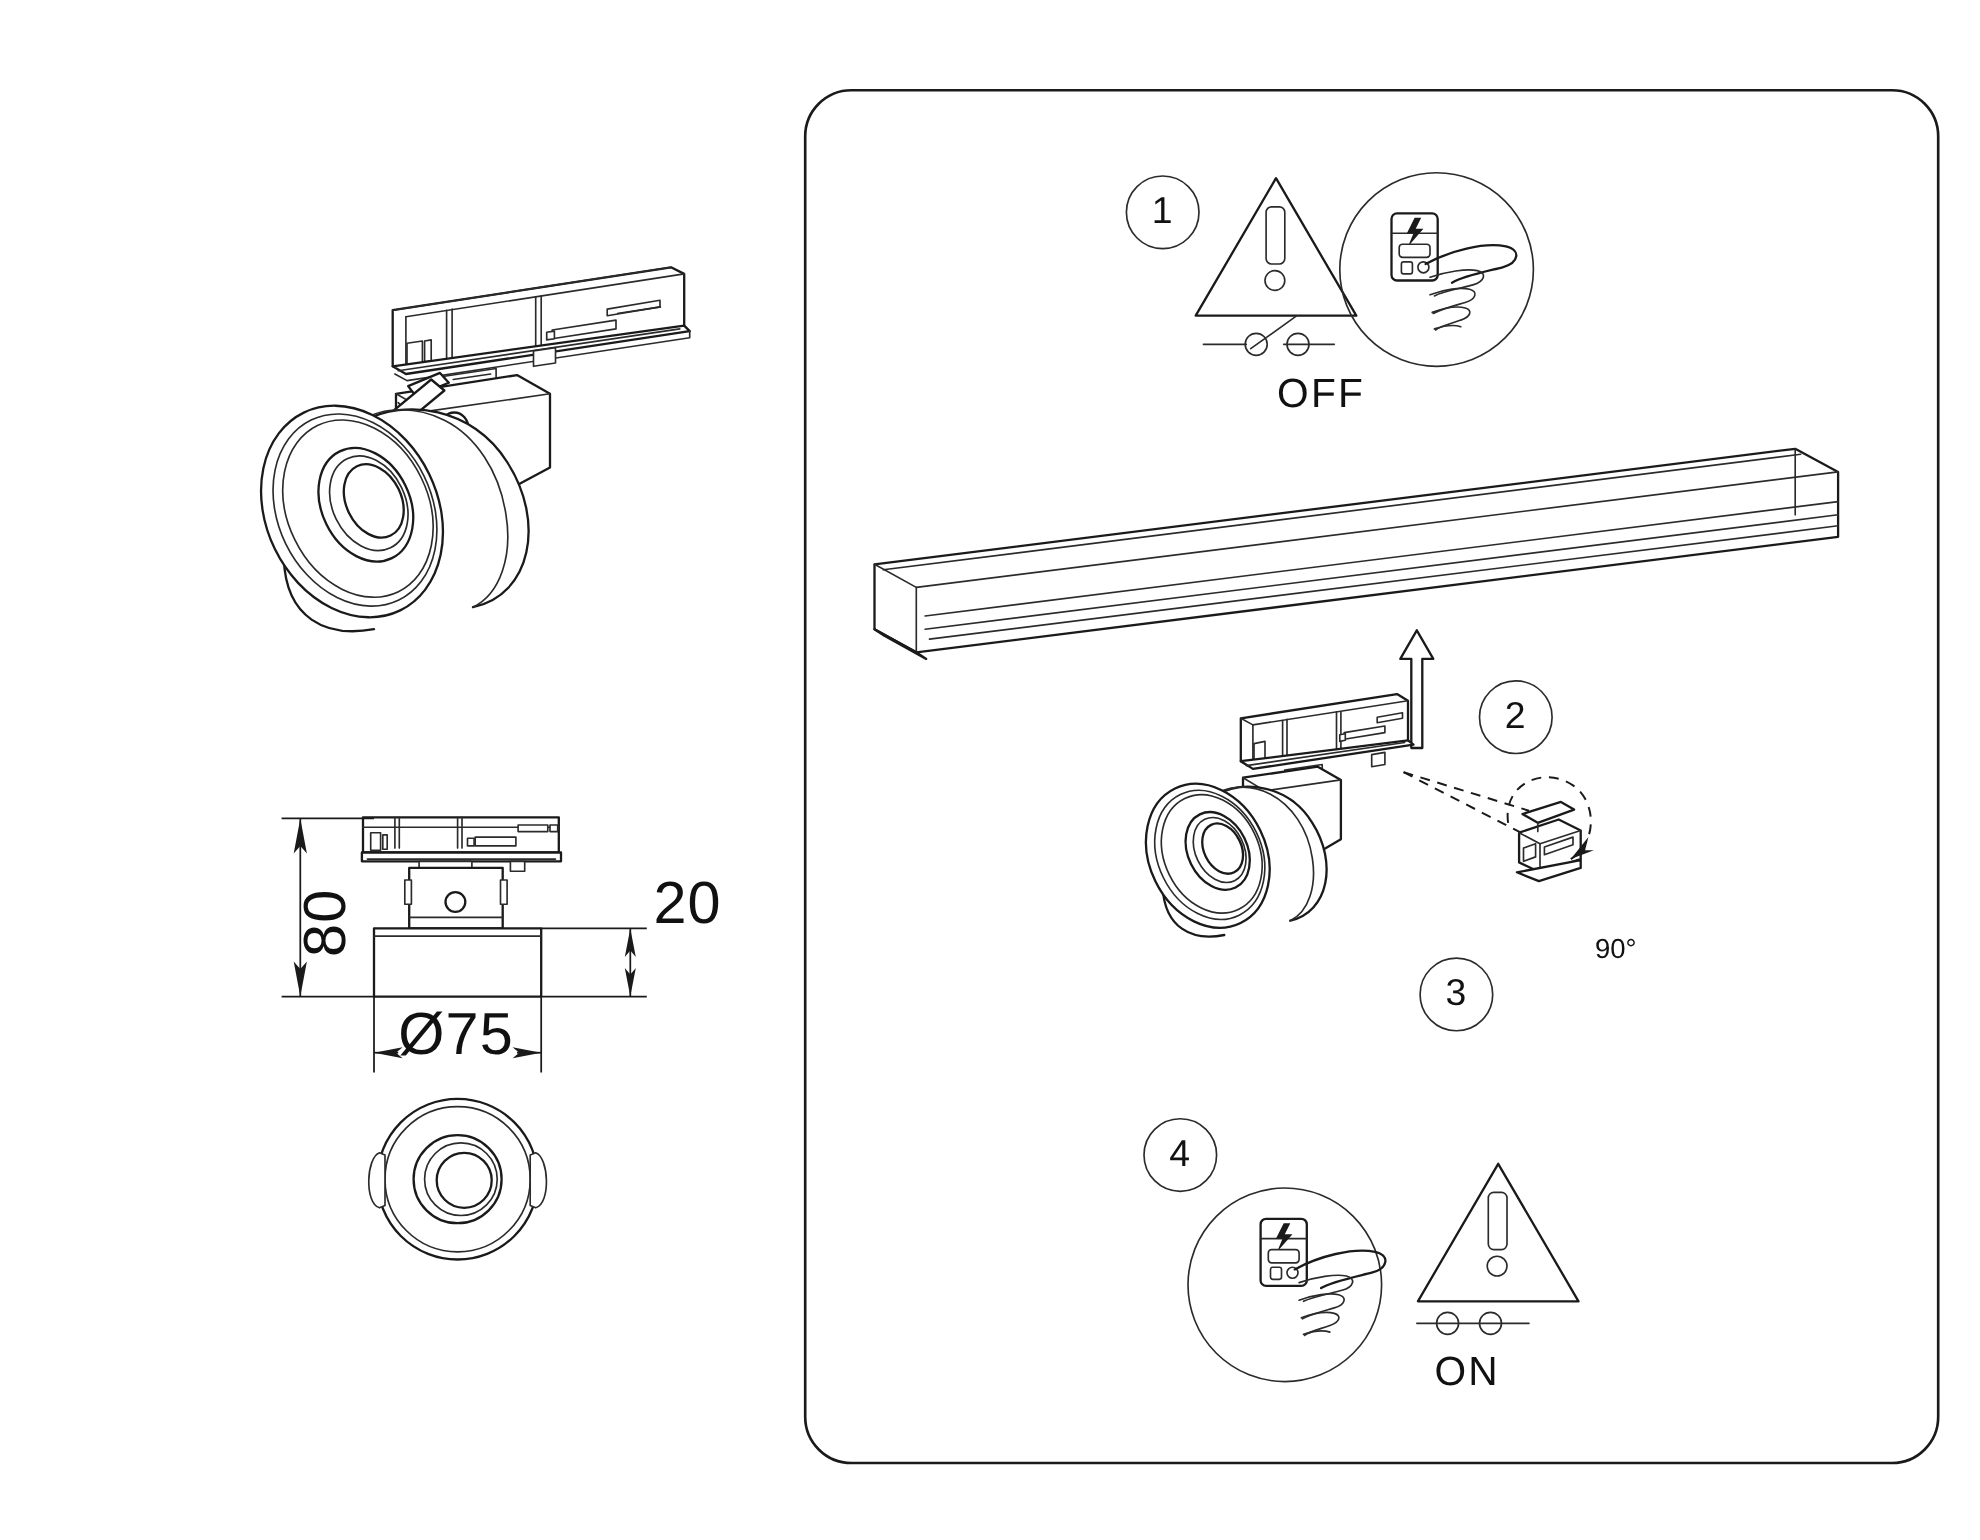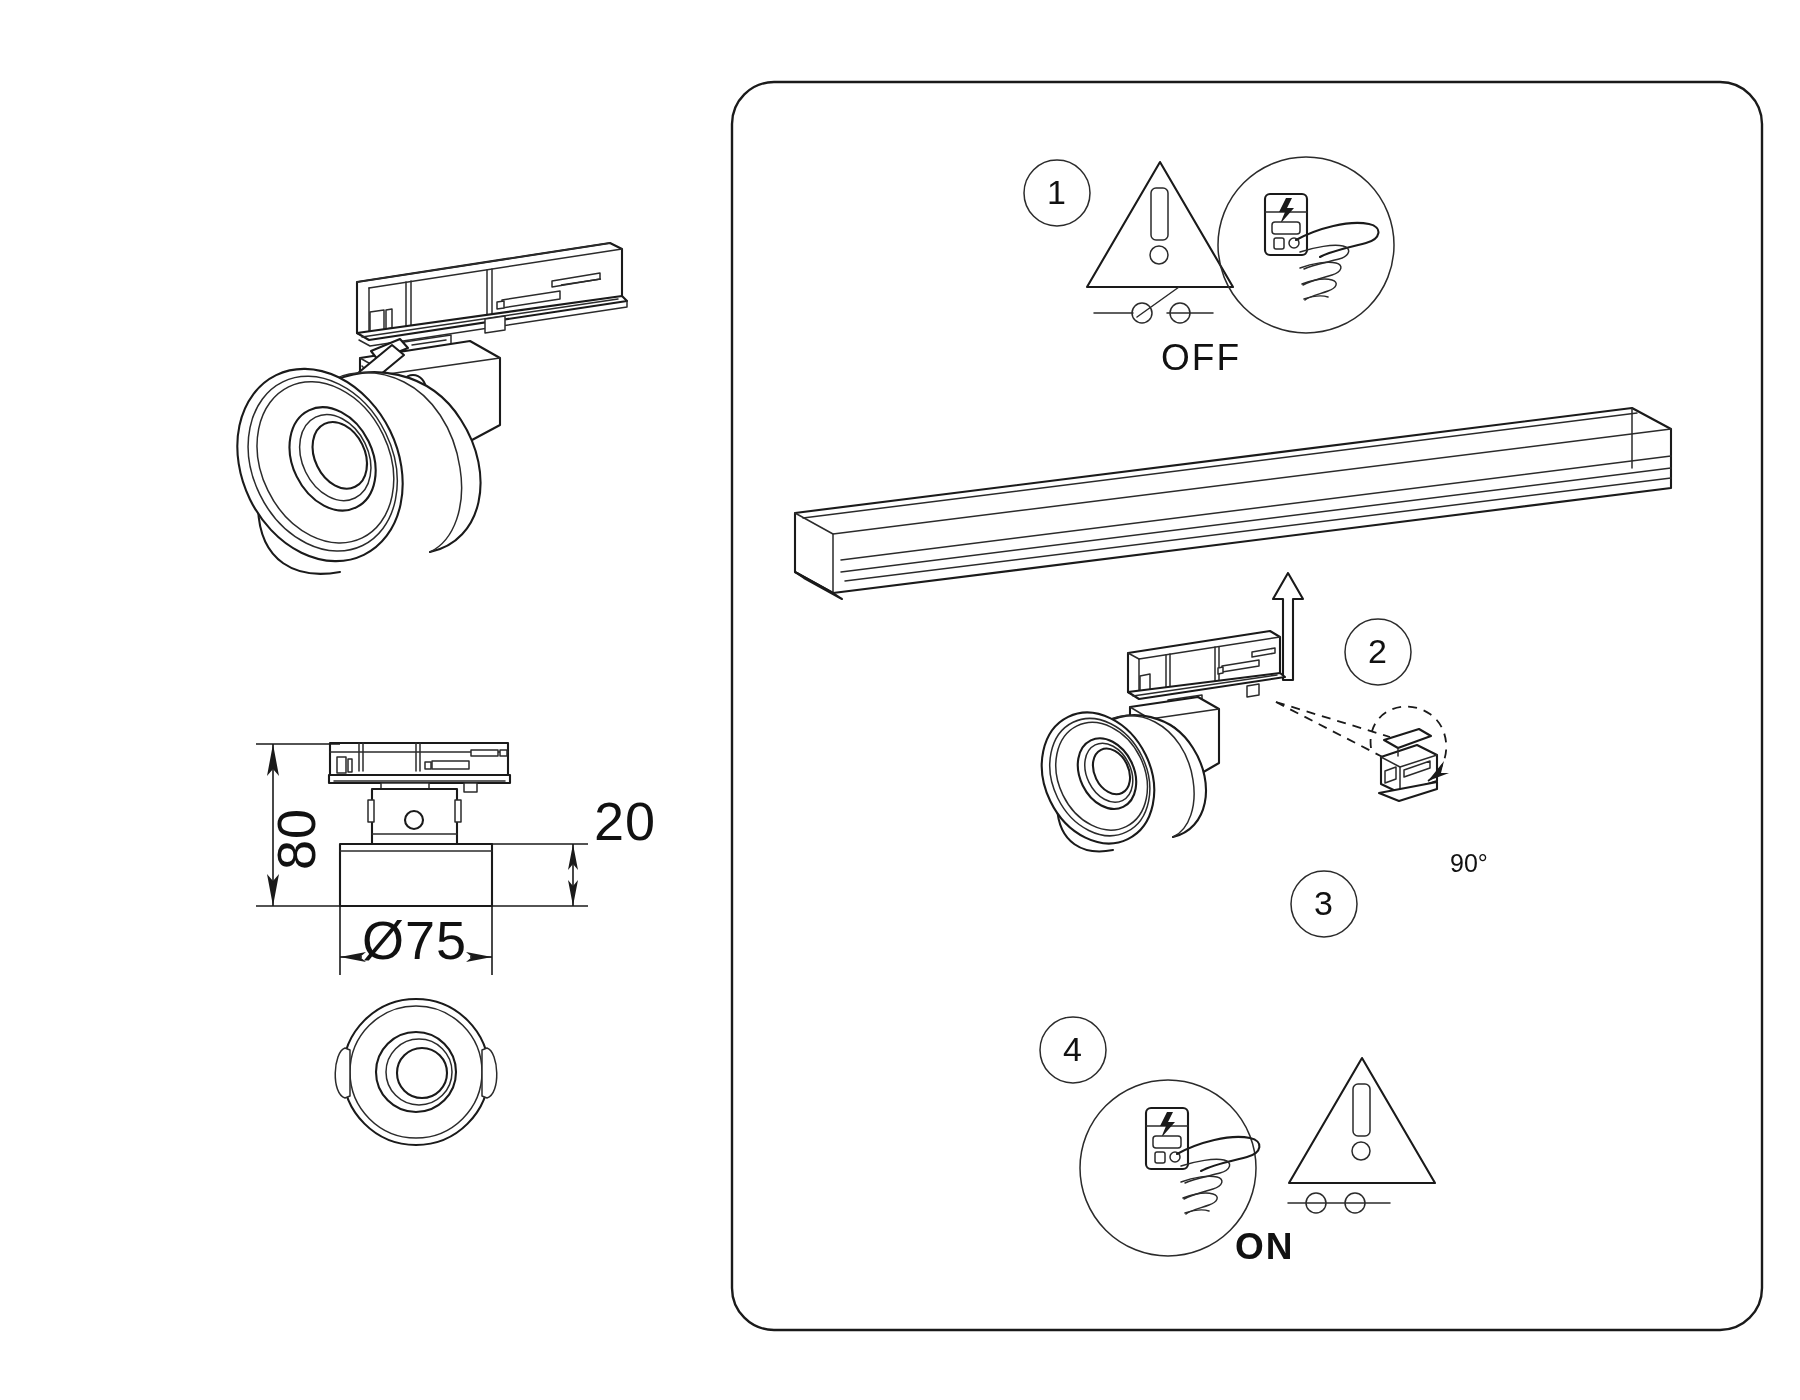--- a/index.html
+++ b/index.html
@@ -303,17 +303,17 @@
   <div class="lbl steptext" style="left:1047px; top:173px;">1</div>
 
   <div class="lbl steptext" style="left:1368px; top:632px;">2</div>
 
   <div class="lbl steptext" style="left:1314px; top:884px;">3</div>
 
   <div class="lbl steptext" style="left:1063px; top:1030px;">4</div>
 
   <div class="lbl onoff" style="left:1161px; top:337px;">OFF</div>
 
-  <div class="lbl onoff" style="left:1235px; top:1226px;font-weight:bold;">ON</div>
+  <div class="lbl onoff" style="left:1304px; top:1226px;">ON</div>
 
   <div class="lbl deg" style="left:1450px; top:813px;margin-top:36px;">90°</div>
 
 </div>
 
 </body></html>

